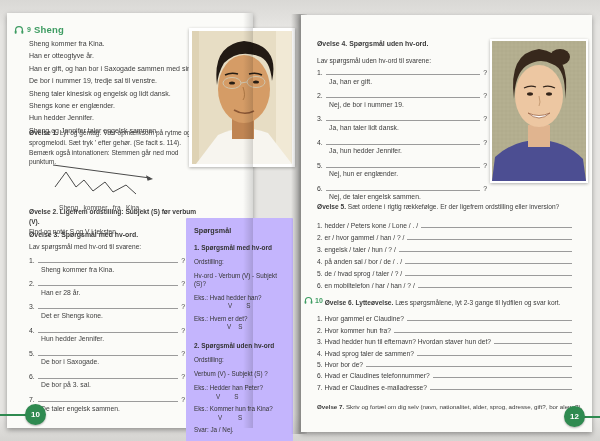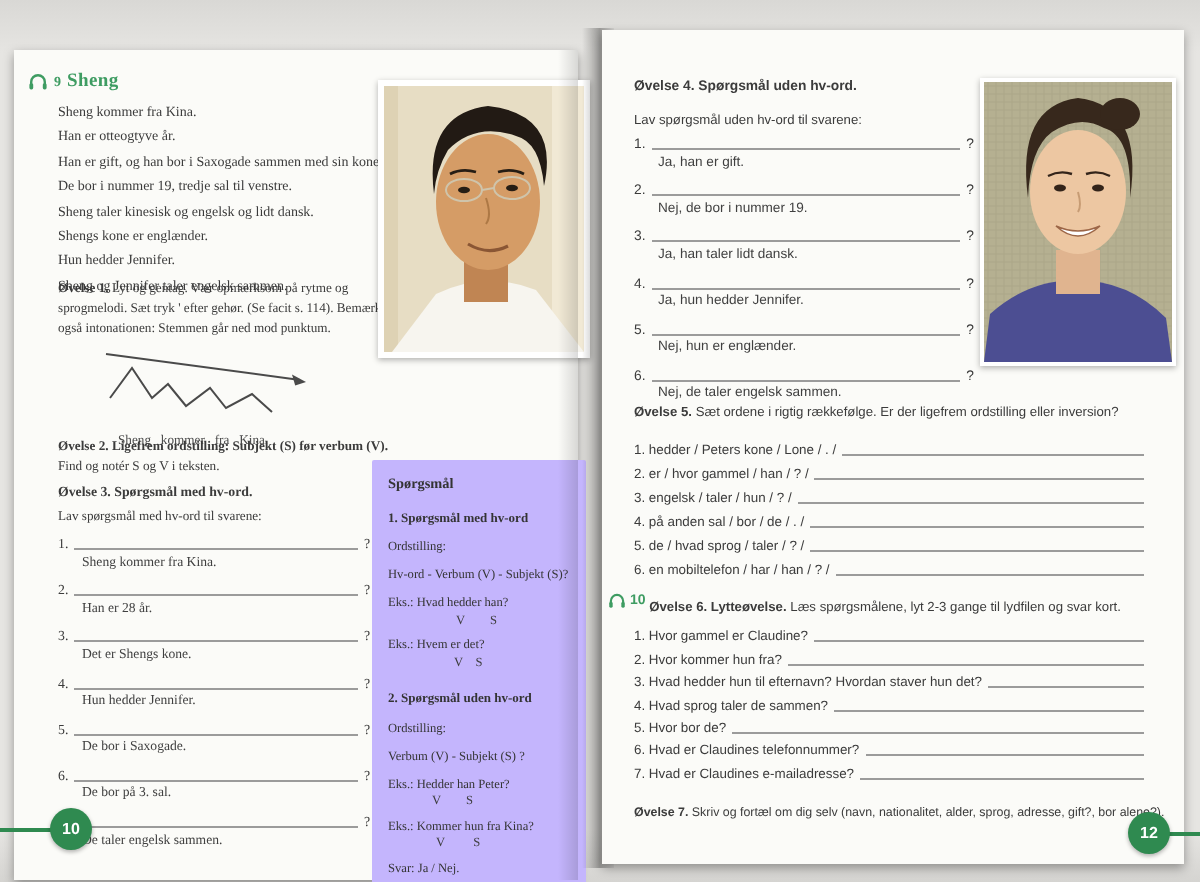--- a/index.html
+++ b/index.html
@@ -1,19 +1,19 @@
 <!DOCTYPE html>
 <html><head>
 <meta charset="utf-8">
 <style>
   html,body{margin:0;padding:0;}
   body{font-family:"Liberation Sans", sans-serif; background:#e2e1de;}
   #canvas{position:relative;width:600px;height:441px;background:linear-gradient(#d9d8d5,#e6e5e2 6%,#e6e5e2 94%,#d5d4d1);overflow:hidden;}
   .page{position:absolute;background:#fbfbf8;box-shadow:0 2px 5px rgba(0,0,0,.35);}
-  #left-page{left:7px;top:25px;width:282px;height:415px;font-family:Liberation Serif, serif;}
+  #left-page{left:7px;top:13px;width:246px;height:415px;}
   #left-page::after{content:"";position:absolute;right:0;top:0;width:10px;height:100%;
      background:linear-gradient(to right,rgba(0,0,0,0),rgba(0,0,0,.14));}
   #right-page{left:301px;top:15px;width:291px;height:417px;}
   #right-page::before{content:"";position:absolute;left:0;top:0;width:13px;height:100%;
      background:linear-gradient(to right,#c9b astuff,#cbb895 0,#e3d9bd 45%,rgba(255,255,255,0) 100%);}
   .abs{position:absolute;}
   .b{font-weight:bold;}
   .title-green{color:#3e9c62;font-weight:bold;font-size:9.5px;letter-spacing:.2px;}
   .reading div{font-size:7px;color:#3b3b3b;line-height:12.4px;white-space:nowrap;}
   .para{font-size:6.6px;color:#3b3b3b;line-height:9.8px;}

